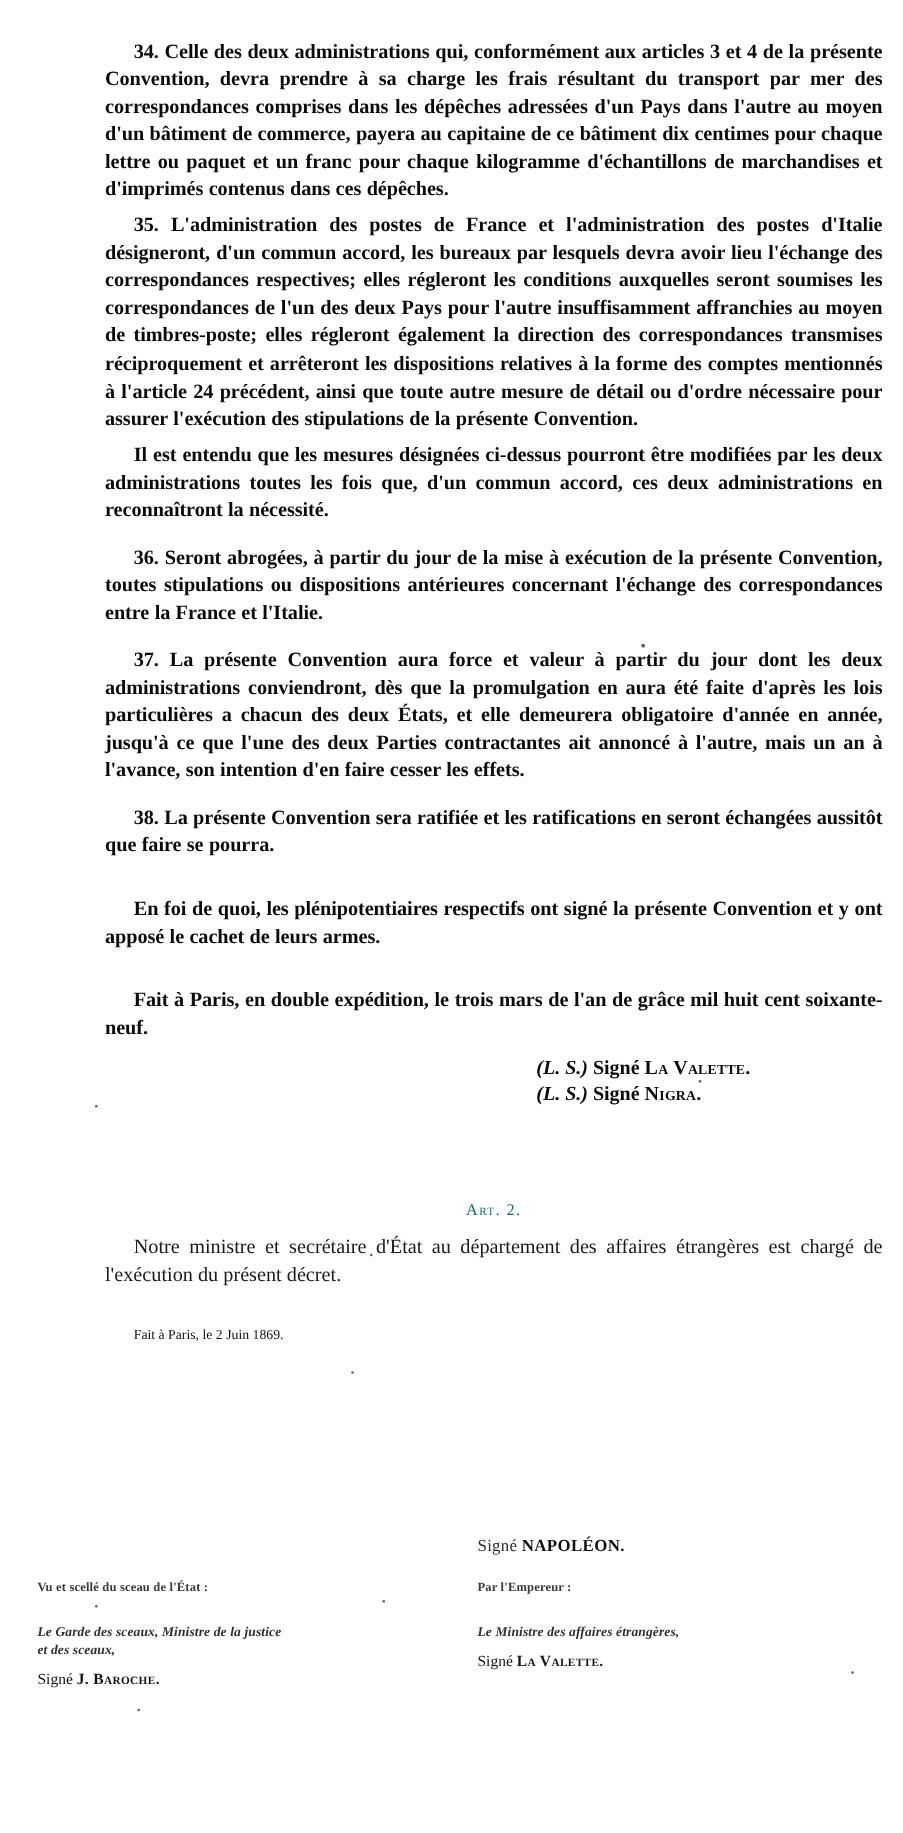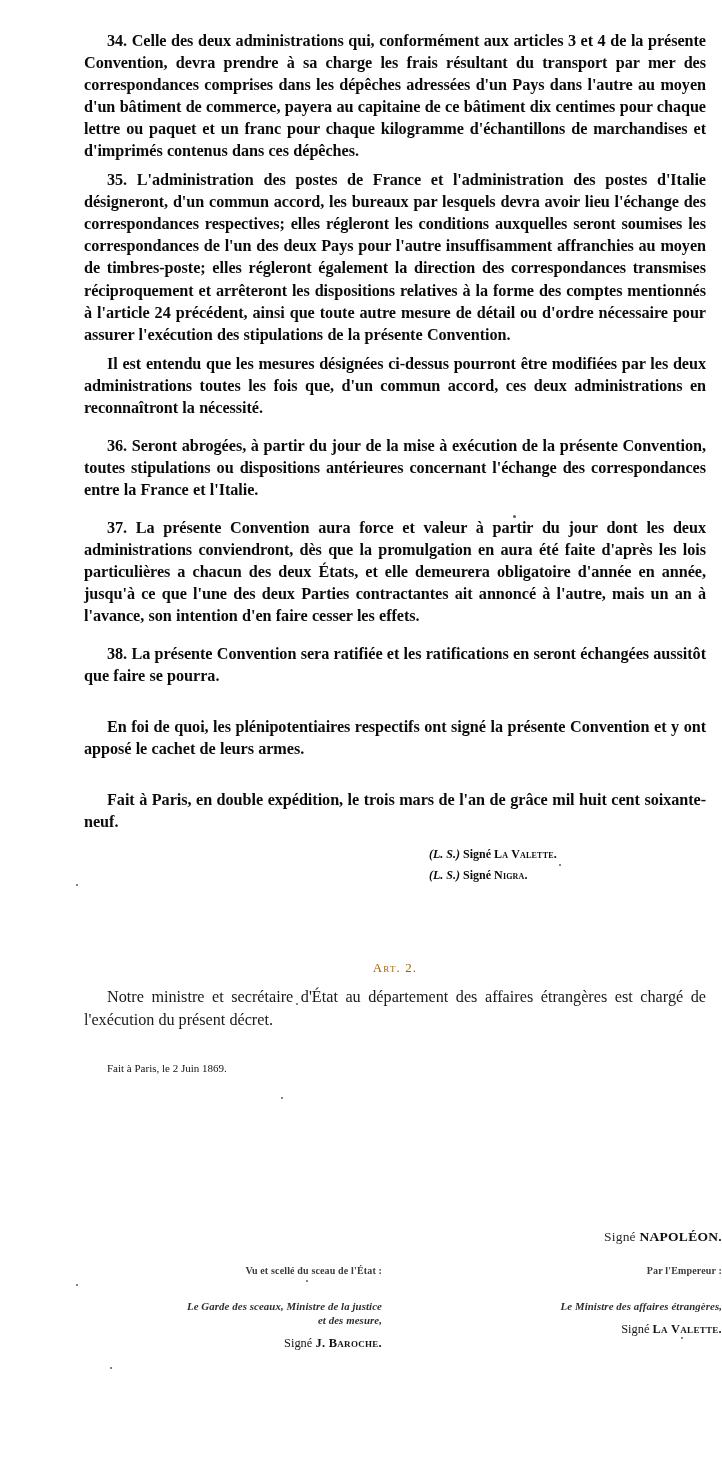--- a/index.html
+++ b/index.html
@@ -49,40 +49,40 @@
 
   
   .gap-sm { margin-top: 7px !important; }
   .gap-md { margin-top: 16px !important; }
   .gap-lg { margin-top: 29px !important; }
 
   
   .sig-block {
     margin-top: 11px;
     padding-left: 345px;
-    font-size: 12px;
+    font-size: 16px;
     line-height: 21px;
     font-weight: 700;
   }
   .sig-line { white-space: nowrap; }
   .ls { font-style: italic; font-weight: 700; }
   .smallcaps {
     font-variant: small-caps;
     font-weight: 700;
     letter-spacing: 0.2px;
   }
 
   
   .art-heading {
     margin-top: 74px;
     text-align: center;
     font-size: 13px;
     font-variant: small-caps;
     letter-spacing: 1.1px;
-    color: #a16207;
+    color: #0f766e;
     font-weight: 400;
   }
 
   .decree-para {
     margin-top: 10px;
     text-align: justify;
     font-size: 16.2px;
     line-height: 23px;
     text-indent: 23px;
     font-weight: 400;
@@ -102,21 +102,21 @@
   .footer-sigs {
     position: absolute;
     left: 0;
     top: 1228px;
     width: 722px;
     height: 180px;
   }
   .foot-col {
     position: absolute;
     top: 0;
-    text-align: right;
+    text-align: left;
     color: #333333;
   }
   .foot-col.left  { left: 14px;  width: 352px; }
   .foot-col.right { left: 366px; width: 340px; }
 
   .napoleon {
     font-size: 13.5px;
     line-height: 17px;
     letter-spacing: 0.2px;
     color: #2b2b2b;
@@ -215,21 +215,21 @@
 
   </div>
 
   <div class="footer-sigs">
 
     <div class="foot-col left">
       <div class="napoleon" style="visibility:hidden">&nbsp;</div>
       <div class="foot-lead">Vu et scellé du sceau de l'État :</div>
       <div class="foot-title">
         <span>Le Garde des sceaux, Ministre de la justice</span>
-        <span class="cont">et des mesure,</span>
+        <span class="cont">et des sceaux,</span>
       </div>
       <div class="foot-signed">
         <span class="sg">Signé</span>
         <span class="nm">J. Baroche.</span>
       </div>
     </div>
 
     <div class="foot-col right">
       <div class="napoleon">
         <span>Signé</span>

